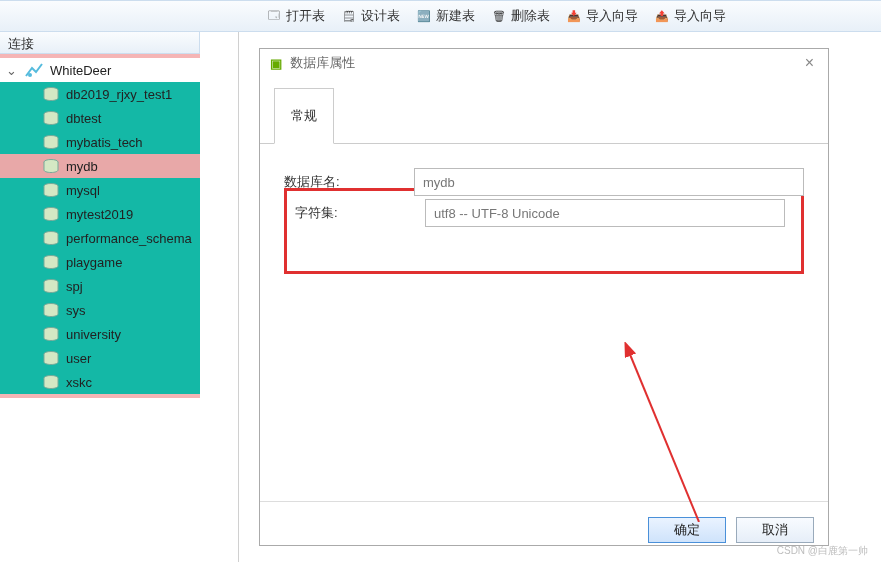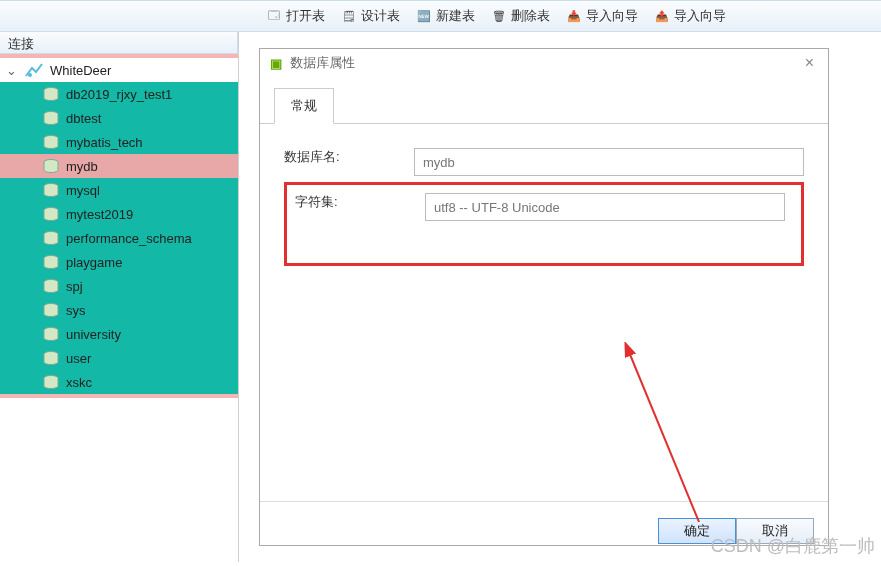--- a/index.html
+++ b/index.html
@@ -1,45 +1,45 @@
 <!DOCTYPE html>
 <html><head>
 <meta charset="utf-8">
 <style>
 *{box-sizing:border-box;margin:0;padding:0;font-family:"Microsoft YaHei",Arial,sans-serif;font-size:13px}
 body{background:#fff;width:881px;height:566px;overflow:hidden;position:relative}
 .toolbar{height:32px;background:linear-gradient(#fafcfe,#e8f0f8);border-top:1px solid #cde;border-bottom:1px solid #cde;display:flex;align-items:center;padding-left:260px;gap:4px}
 .toolbar-btn{display:flex;align-items:center;gap:4px;padding:3px 6px;color:#333;cursor:pointer}
 .tb-ico{width:16px;height:16px;display:inline-flex;align-items:center;justify-content:center;font-size:11px;border-radius:2px}
-.left-panel{width:238px;height:530px;float:left;background:#fff}
+.left-panel{width:200px;height:530px;float:left;background:#fff}
 .panel-header{height:22px;background:linear-gradient(#fafcfe,#e8f0f8);border-bottom:1px solid #cde;padding:3px 8px;color:#333;border-right:1px solid #cde}
 .tree{padding:4px 0;background:#f5b5b5}
 .tree-item{display:flex;align-items:center;padding:2px 4px 2px 24px;height:24px;background:#14b8a6;color:#222;cursor:pointer;gap:6px}
 .tree-root{padding-left:6px;background:#fff}
 .tree-item.sel-dark{background:#e8a8a8}
 .chev{width:12px;color:#666}
 .conn-ico{width:20px;height:16px}
 .db-ico{width:18px;height:14px}
 .right-area{margin-left:238px;height:530px;border-left:1px solid #d0d0d0;padding:16px 20px 8px 20px;background:#fff;position:relative}
 .dialog{width:570px;height:498px;border:1px solid #aaa;background:#fff;display:flex;flex-direction:column}
 .dlg-title{height:28px;display:flex;align-items:center;padding:0 10px;gap:8px;color:#666}
 .dlg-close{margin-left:auto;font-size:16px;color:#888;cursor:pointer;padding:0 4px}
 .tab-row{padding:10px 14px 0 14px}
-.tab{display:inline-block;padding:8px 16px;border:1px solid #ccc;border-bottom:1px solid #fff;background:#fff;position:relative;top:1px;color:#333}
+.tab{display:inline-block;padding:18px 16px;border:1px solid #ccc;border-bottom:1px solid #fff;background:#fff;position:relative;top:1px;color:#333}
 .tab-line{border-bottom:1px solid #ccc}
 .form{padding:24px 24px 10px 24px;flex:1}
-.form-row{display:flex;margin-bottom:14px}
+.form-row{display:flex;align-items:center;}
 .form-lbl{width:130px;color:#333}
 .form-inp{flex:1;height:28px;border:1px solid #bbb;padding:0 8px;color:#777;background:#fff}
-.highlight-box{border:3px solid #e03030;padding:8px 16px 28px 8px;margin-top:-8px}
-.dlg-footer{border-top:1px solid #ddd;height:44px;display:flex;align-items:flex-start;justify-content:flex-end;padding:16px 14px;}
+.highlight-box{border:3px solid #e03030;padding:8px 16px 44px 8px;margin-top:-8px}
+.dlg-footer{border-top:1px solid #ddd;height:44px;display:flex;align-items:flex-end;justify-content:flex-end;padding:2px 14px;gap:10px}
 .btn{min-width:78px;height:26px;border:1px solid #9ab;background:linear-gradient(#f8fbff,#e6eef8);cursor:pointer;color:#222}
 .btn.pri{border-color:#4a90d9;background:linear-gradient(#eaf3ff,#cfe3fb)}
 .arrow{position:absolute;left:380px;top:310px;pointer-events:none}
-.watermark{position:absolute;right:6px;bottom:8px;color:#bdbdbd;font-size:18px}
+.watermark{position:absolute;right:13px;bottom:8px;color:#bdbdbd;font-size:10px}
 </style>
 </head>
 <body>
 
 <div class="toolbar">
   <div class="toolbar-btn">
       <span class="tb-ico">🗔</span>
       <span>打开表</span>
     </div>
   <div class="toolbar-btn">

